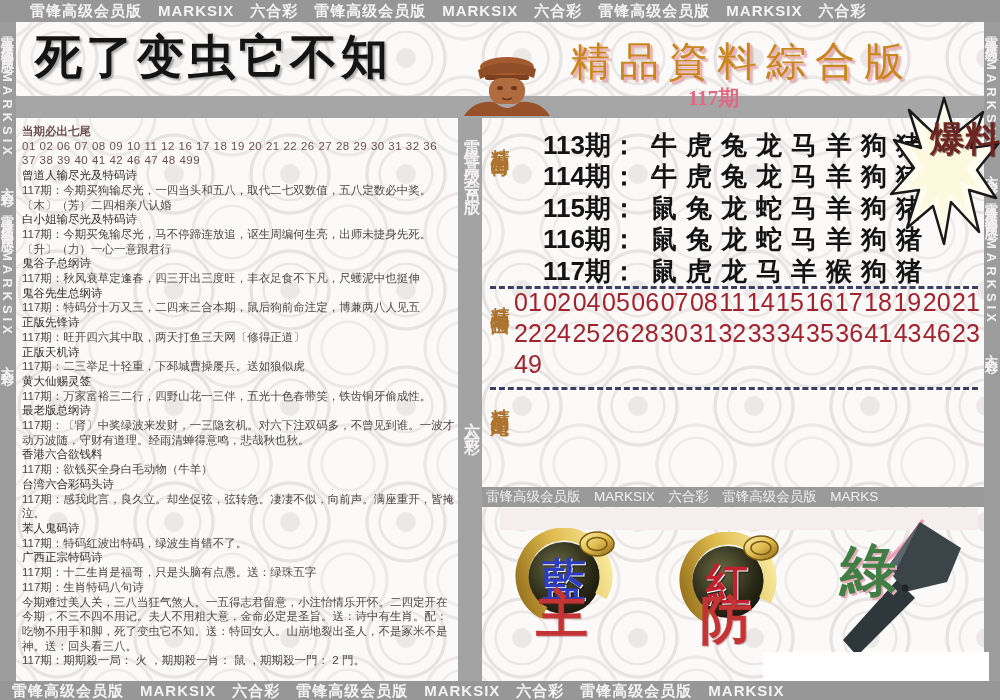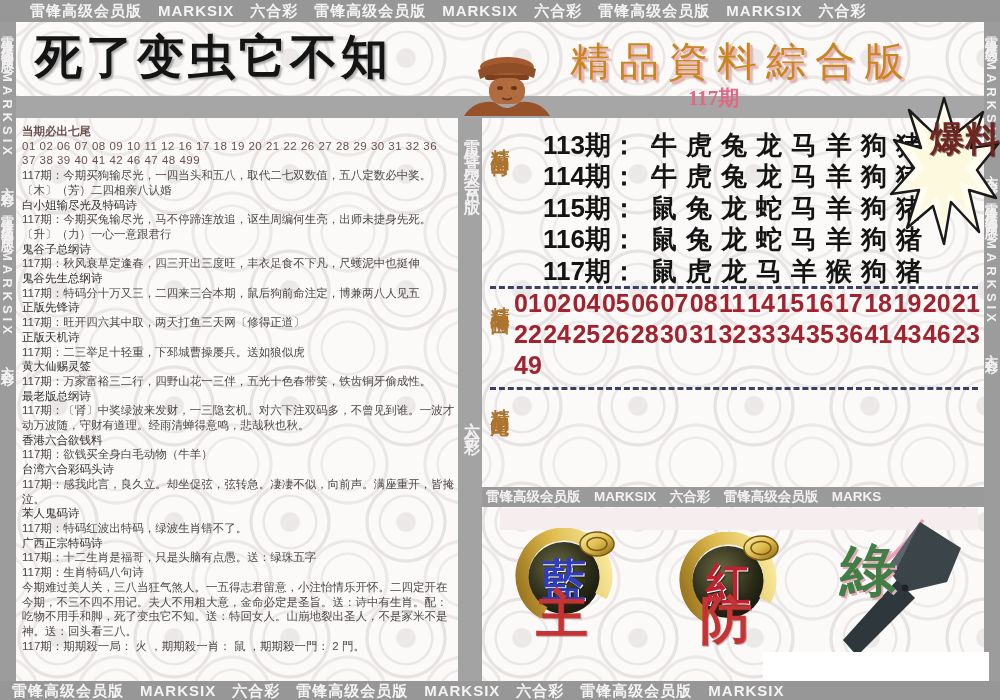--- a/index.html
+++ b/index.html
@@ -41,28 +41,28 @@
   .vlabel{position:absolute;left:488px;writing-mode:vertical-rl;z-index:3;
     font-family:"DejaVu Serif",serif;font-weight:bold;font-size:19px;letter-spacing:3px;color:#ad742f;}
   .vl1{top:134px;} .vl2{top:292px;} .vl3{top:394px;}
   .zrows{position:absolute;left:543px;top:128px;z-index:3;}
   .zrow{height:31.4px;font-size:26px;font-weight:bold;color:#141414;white-space:nowrap;}
   .zrow .iss{margin-right:14px;}
   .zrow .val{letter-spacing:9px;}
   .dash{position:absolute;left:490px;width:488px;height:0;border-top:3px dashed #3a3f63;z-index:3;}
   .d1{top:286px;} .d2{top:387px;}
   .trows{position:absolute;left:514px;top:288px;width:466px;z-index:3;}
-  .trow{display:flex;justify-content:space-between;height:31px;font-size:25px;font-weight:bold;color:#a2232e;align-items:center;}
+  .trow{display:flex;justify-content:space-between;height:31px;font-size:25px;font-weight:normal;color:#a2232e;}
   .trow:last-child{justify-content:flex-start;}
   .crows{position:absolute;left:548px;top:392px;z-index:3;}
   .crow{height:23.2px;font-size:23px;font-weight:bold;color:#161616;white-space:nowrap;}
   .crow .iss{margin-right:10px;}
   .crow .val{letter-spacing:1px;}
   .mid-banner{position:absolute;left:482px;top:487px;width:502px;height:20px;background:#9a9a9a;
-    color:#f3f1f1;font-weight:bold;font-size:13.5px;line-height:20px;padding-left:4px;
+    color:#f3f1f1;font-weight:normal;font-size:13.5px;line-height:20px;padding-left:4px;
     white-space:nowrap;overflow:hidden;z-index:2;box-sizing:border-box;}
   .pink-strip{position:absolute;left:500px;top:508px;width:478px;height:22px;background:#f6eeee;z-index:3;}
   .burst{position:absolute;left:888px;top:96px;width:112px;height:150px;z-index:6;}
   .burst-text{position:absolute;left:0;top:22px;width:112px;text-align:right;
     font-family:"DejaVu Serif",serif;font-weight:bold;font-size:35px;line-height:41px;
     color:#6d2622;text-shadow:1px 1px 0 rgba(40,10,10,.5);}
   .badge{position:absolute;width:112px;height:100px;z-index:4;}
   .b1{left:508px;top:528px;} .b2{left:672px;top:532px;}
   .bchar{position:absolute;left:0;top:8px;width:112px;height:88px;display:flex;align-items:center;justify-content:center;
     font-family:"DejaVu Serif",serif;font-weight:bold;font-size:44px;
@@ -105,20 +105,21 @@
   </div>
 
   <div class="left-col">
 
       <div class="lline head">当期必出七尾</div>
 
       <div class="lline nums">01 02 06 07 08 09 10 11 12 16 17 18 19 20 21 22 26 27 28 29 30 31 32 36</div>
 
       <div class="lline nums">37 38 39 40 41 42 46 47 48 499</div>
 
+      <div class="lline title">曾道人输尽光及特码诗</div>
 
       <div class="lline line">117期：今期买狗输尽光，一四当头和五八，取代二七双数值，五八定数必中奖。</div>
 
       <div class="lline line">〔木〕（芳）二四相亲八认婚</div>
 
       <div class="lline title">白小姐输尽光及特码诗</div>
 
       <div class="lline line">117期：今期买兔输尽光，马不停蹄连放追，讴生周编何生亮，出师未捷身先死。</div>
 
       <div class="lline line">〔升〕（力）一心一意跟君行</div>

